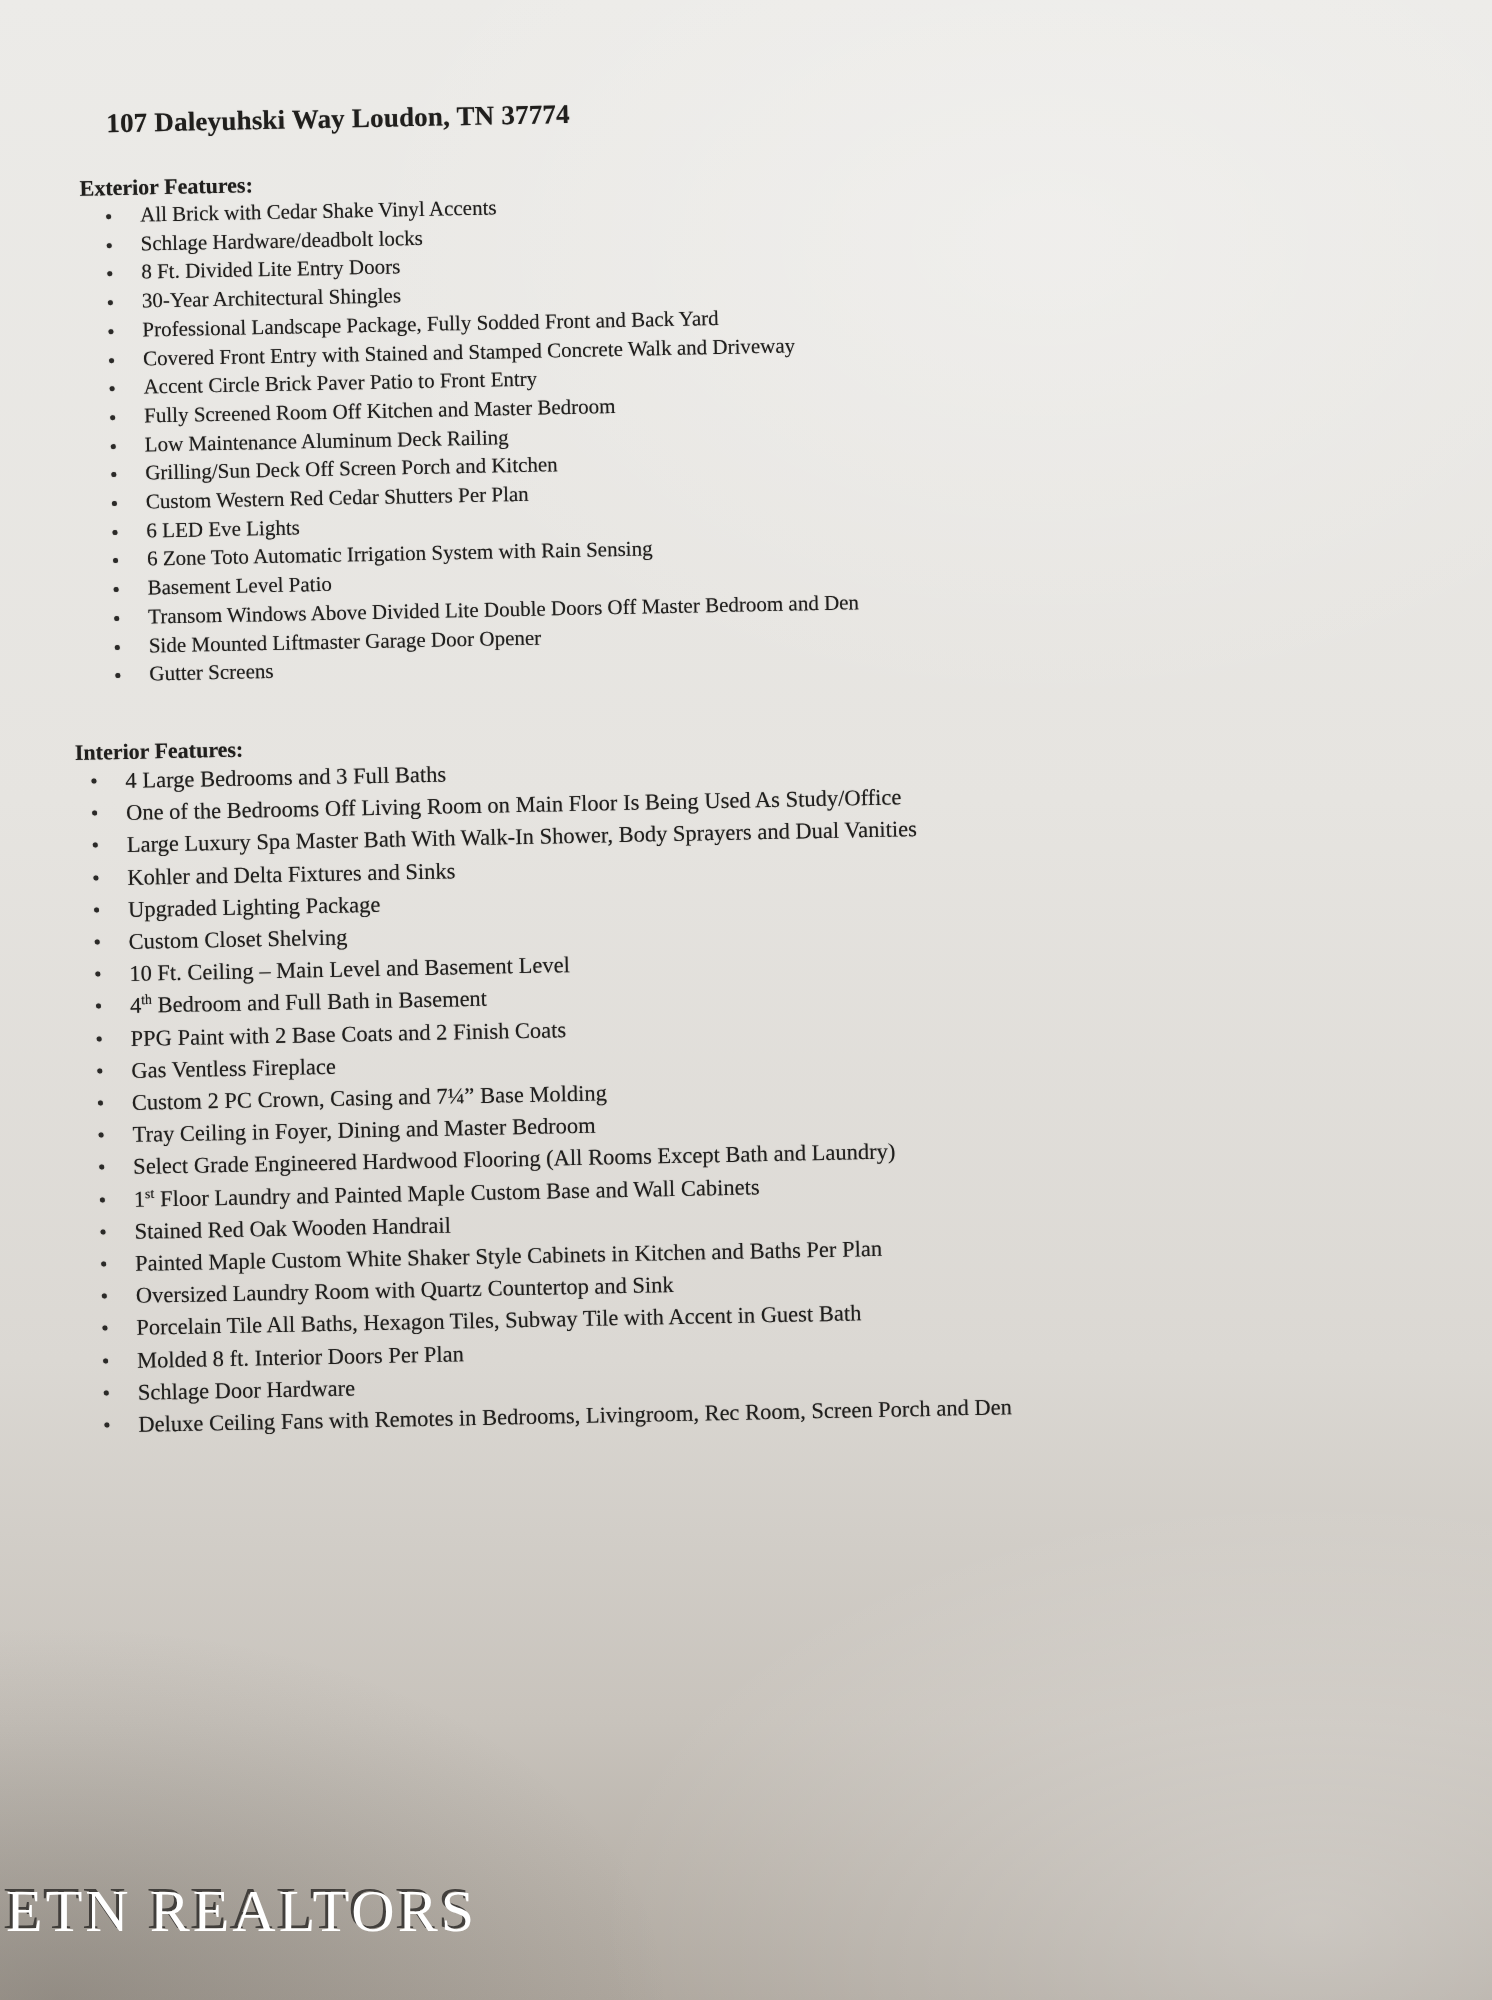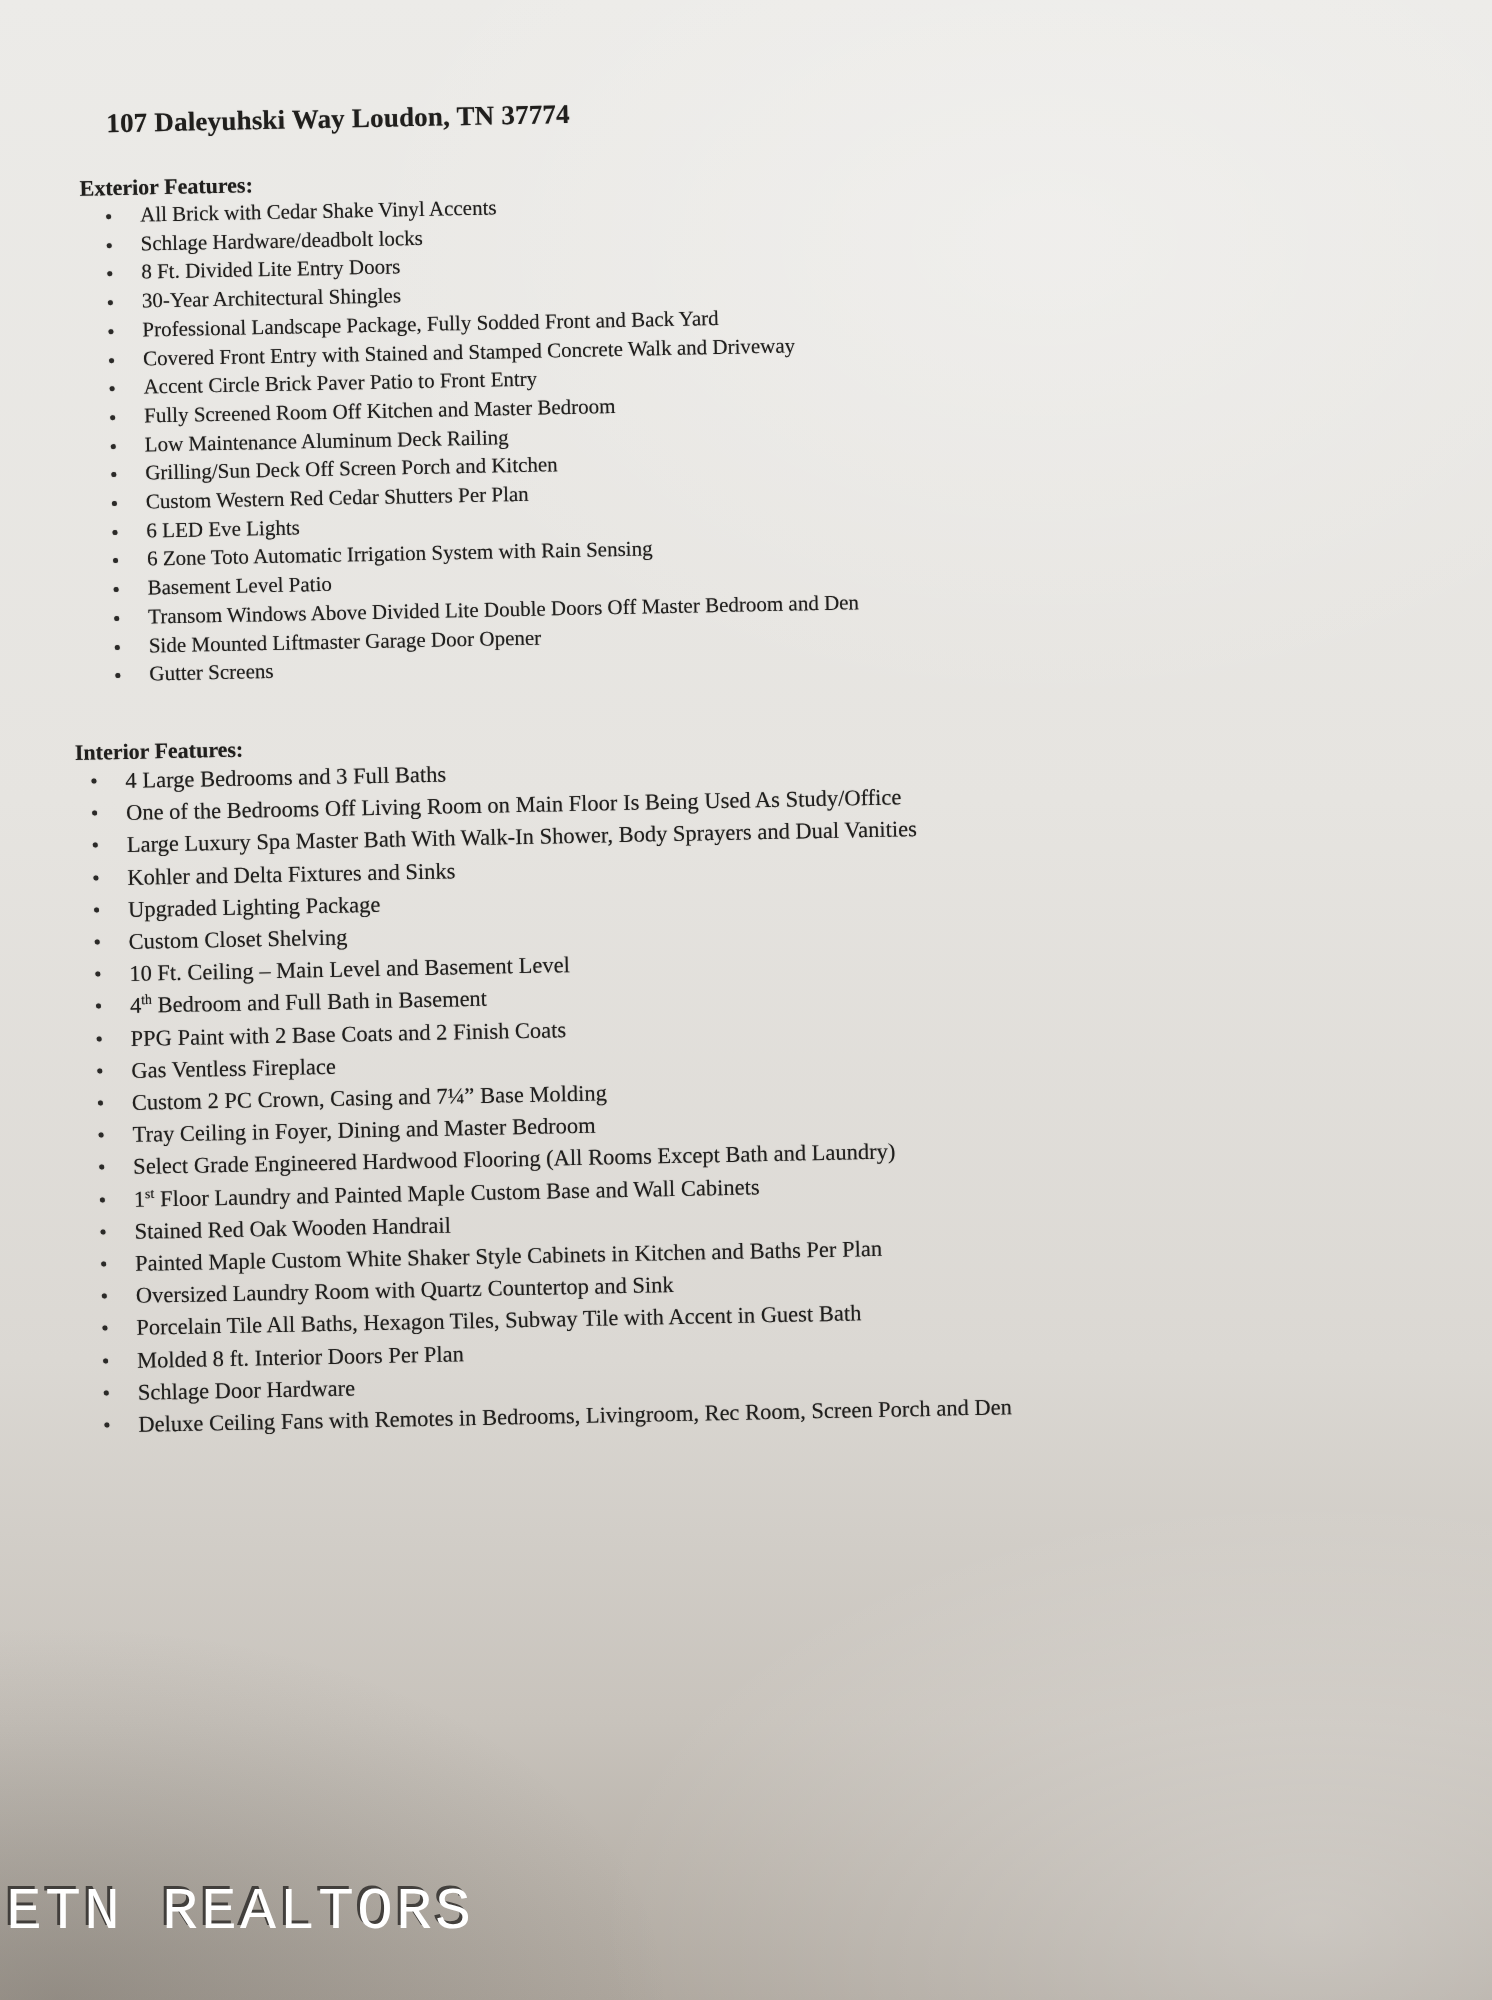--- a/index.html
+++ b/index.html
@@ -66,21 +66,21 @@
     box-shadow: 0 0 1px rgba(40,38,36,0.6);
   }
   .item-text sup {
     font-size: 0.62em;
     vertical-align: super;
     line-height: 0;
   }
   .watermark {
     position: absolute;
     left: 6px; bottom: 54px;
-    font-family: Liberation Mono, monospace;
+    font-family: Liberation Serif, serif;
     font-size: 60px;
     font-weight: 400;
     letter-spacing: 3px;
     color: #ffffff;
     text-shadow: -3px -3px 0 rgba(48,46,43,0.85);
   }
 </style>
 </head>
 <body>
 

